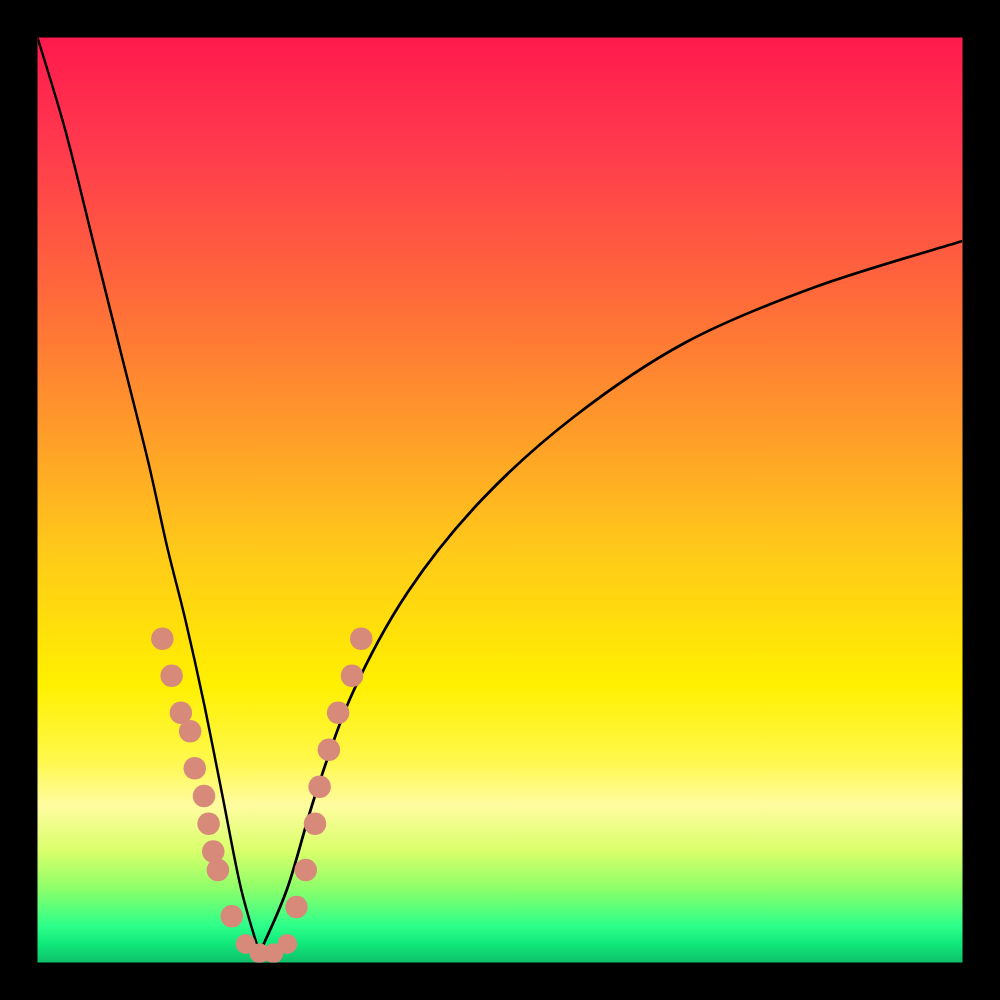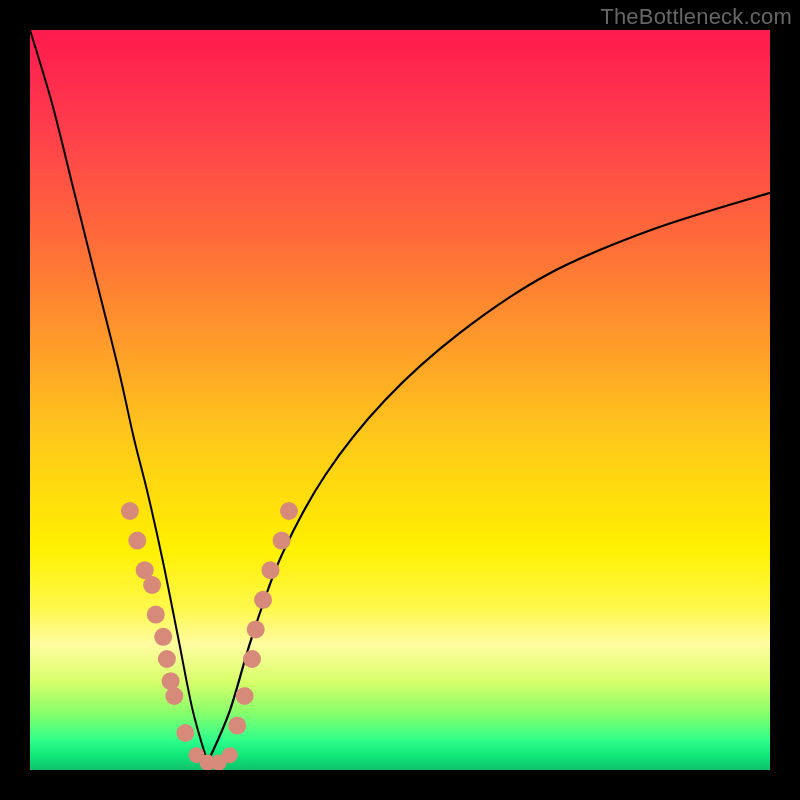--- a/index.html
+++ b/index.html
@@ -68,21 +68,20 @@
   }
   .dot {
     fill: #d88a7a;
     stroke: none;
   }
 </style>
 </head>
 <body>
 
 <div class="frame">
-  <div class="watermark">TheBottleneck.com</div>
   <div class="plot-area">
     <svg class="curves" viewBox="0 0 740 740" preserveAspectRatio="none">
       <path id="left-path" class="curve" d="M 0 0 C 3.70 12.33, 14.80 46.87, 22.20 74.00 C 29.60 101.13, 37.00 133.20, 44.40 162.80 C 51.80 192.40, 59.20 222.00, 66.60 251.60 C 74.00 281.20, 82.63 314.50, 88.80 340.40 C 94.97 366.30, 98.67 386.03, 103.60 407.00 C 108.53 427.97, 113.47 445.23, 118.40 466.20 C 123.33 487.17, 128.27 509.37, 133.20 532.80 C 138.13 556.23, 143.07 582.13, 148.00 606.80 C 152.93 631.47, 157.87 659.83, 162.80 680.80 C 167.73 701.77, 175.13 723.97, 177.60 732.60"></path>
       <path id="right-path" class="curve curve-right" d="M 177.6 732.6 C 181.30 723.97, 192.40 701.77, 199.80 680.80 C 207.20 659.83, 213.37 632.70, 222.00 606.80 C 230.63 580.90, 239.27 552.53, 251.60 525.40 C 263.93 498.27, 278.73 469.90, 296.00 444.00 C 313.27 418.10, 333.00 393.43, 355.20 370.00 C 377.40 346.57, 402.07 324.37, 429.20 303.40 C 456.33 282.43, 485.93 261.47, 518.00 244.20 C 550.07 226.93, 584.60 213.37, 621.60 199.80 C 658.60 186.23, 720.27 168.97, 740.00 162.80"></path>
       <g id="dots-group">
           <circle cx="99.90" cy="481.00" r="9" class="dot"></circle>
           <circle cx="107.30" cy="510.60" r="9" class="dot"></circle>
           <circle cx="114.70" cy="540.20" r="9" class="dot"></circle>
           <circle cx="122.10" cy="555.00" r="9" class="dot"></circle>
           <circle cx="125.80" cy="584.60" r="9" class="dot"></circle>

